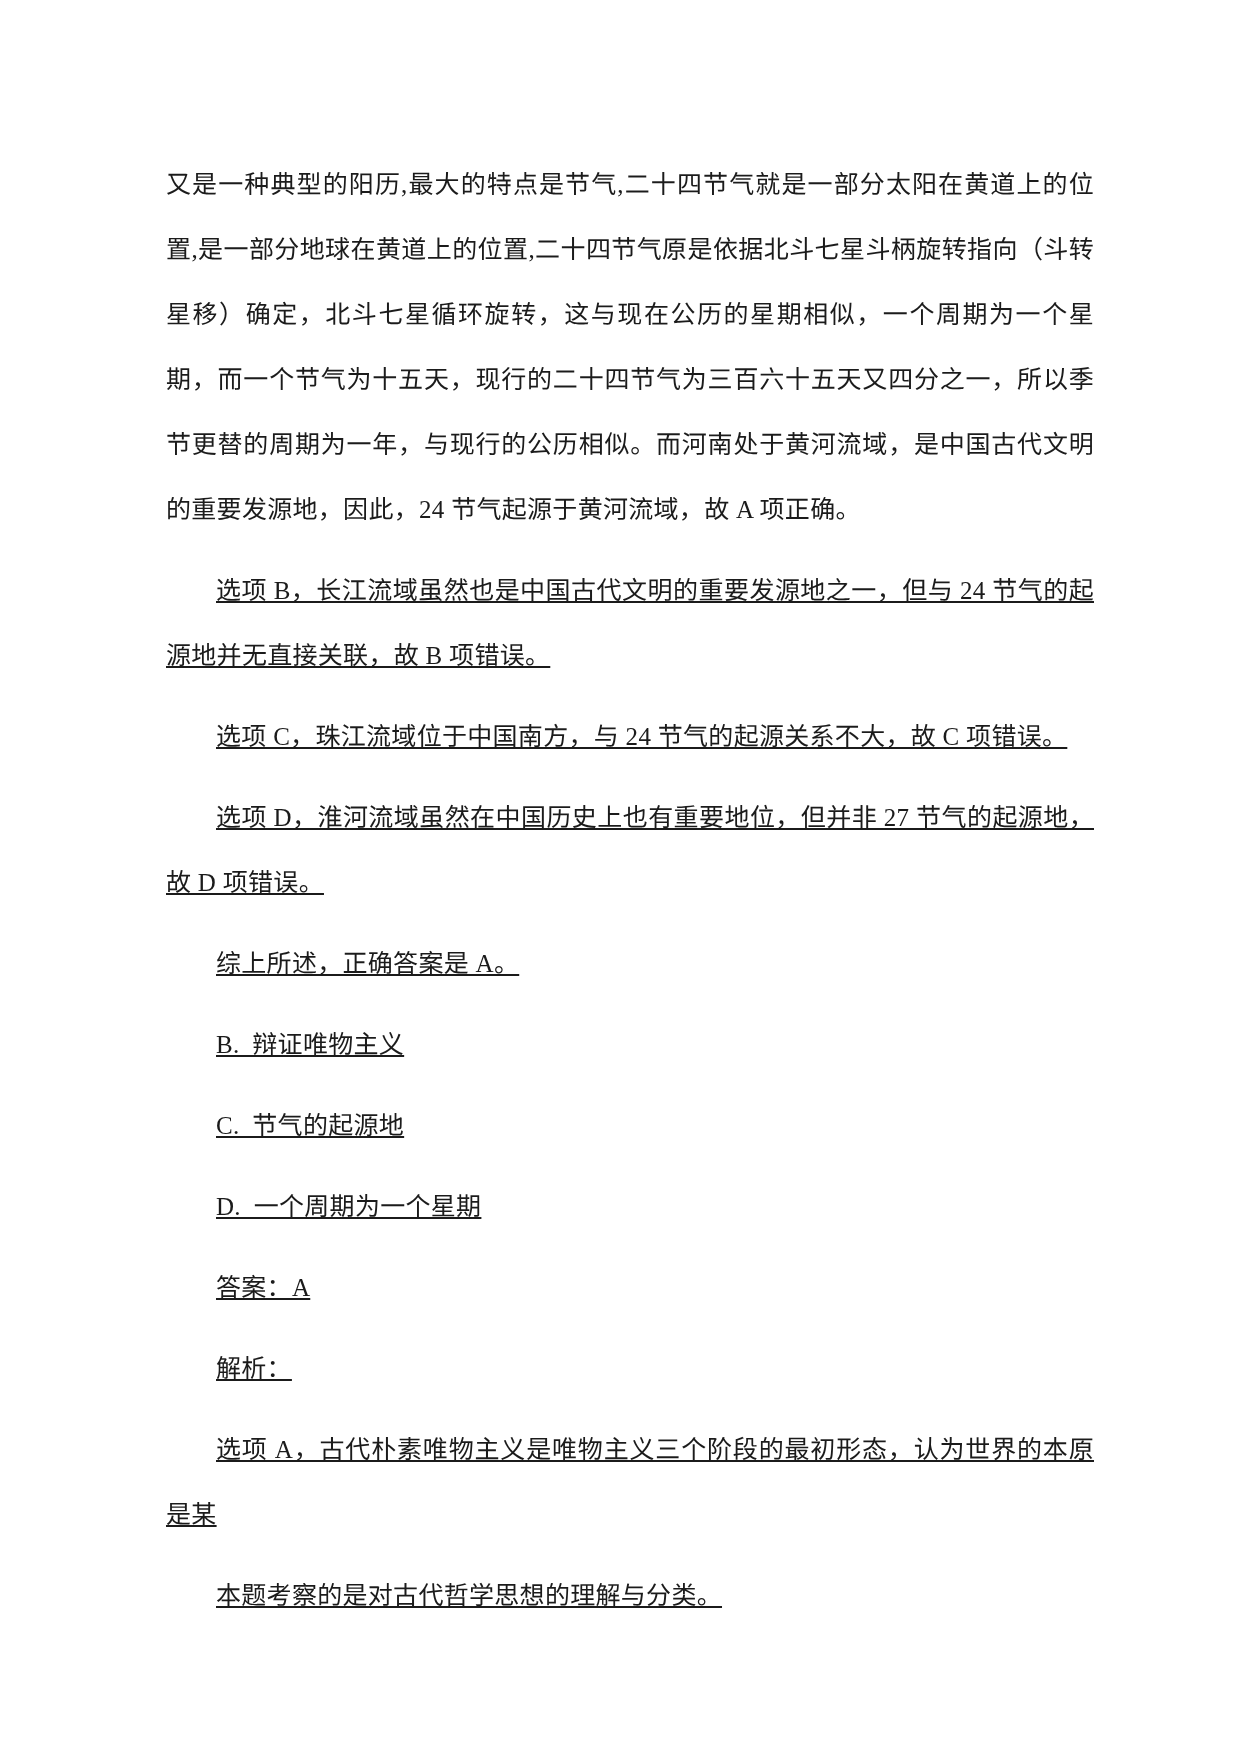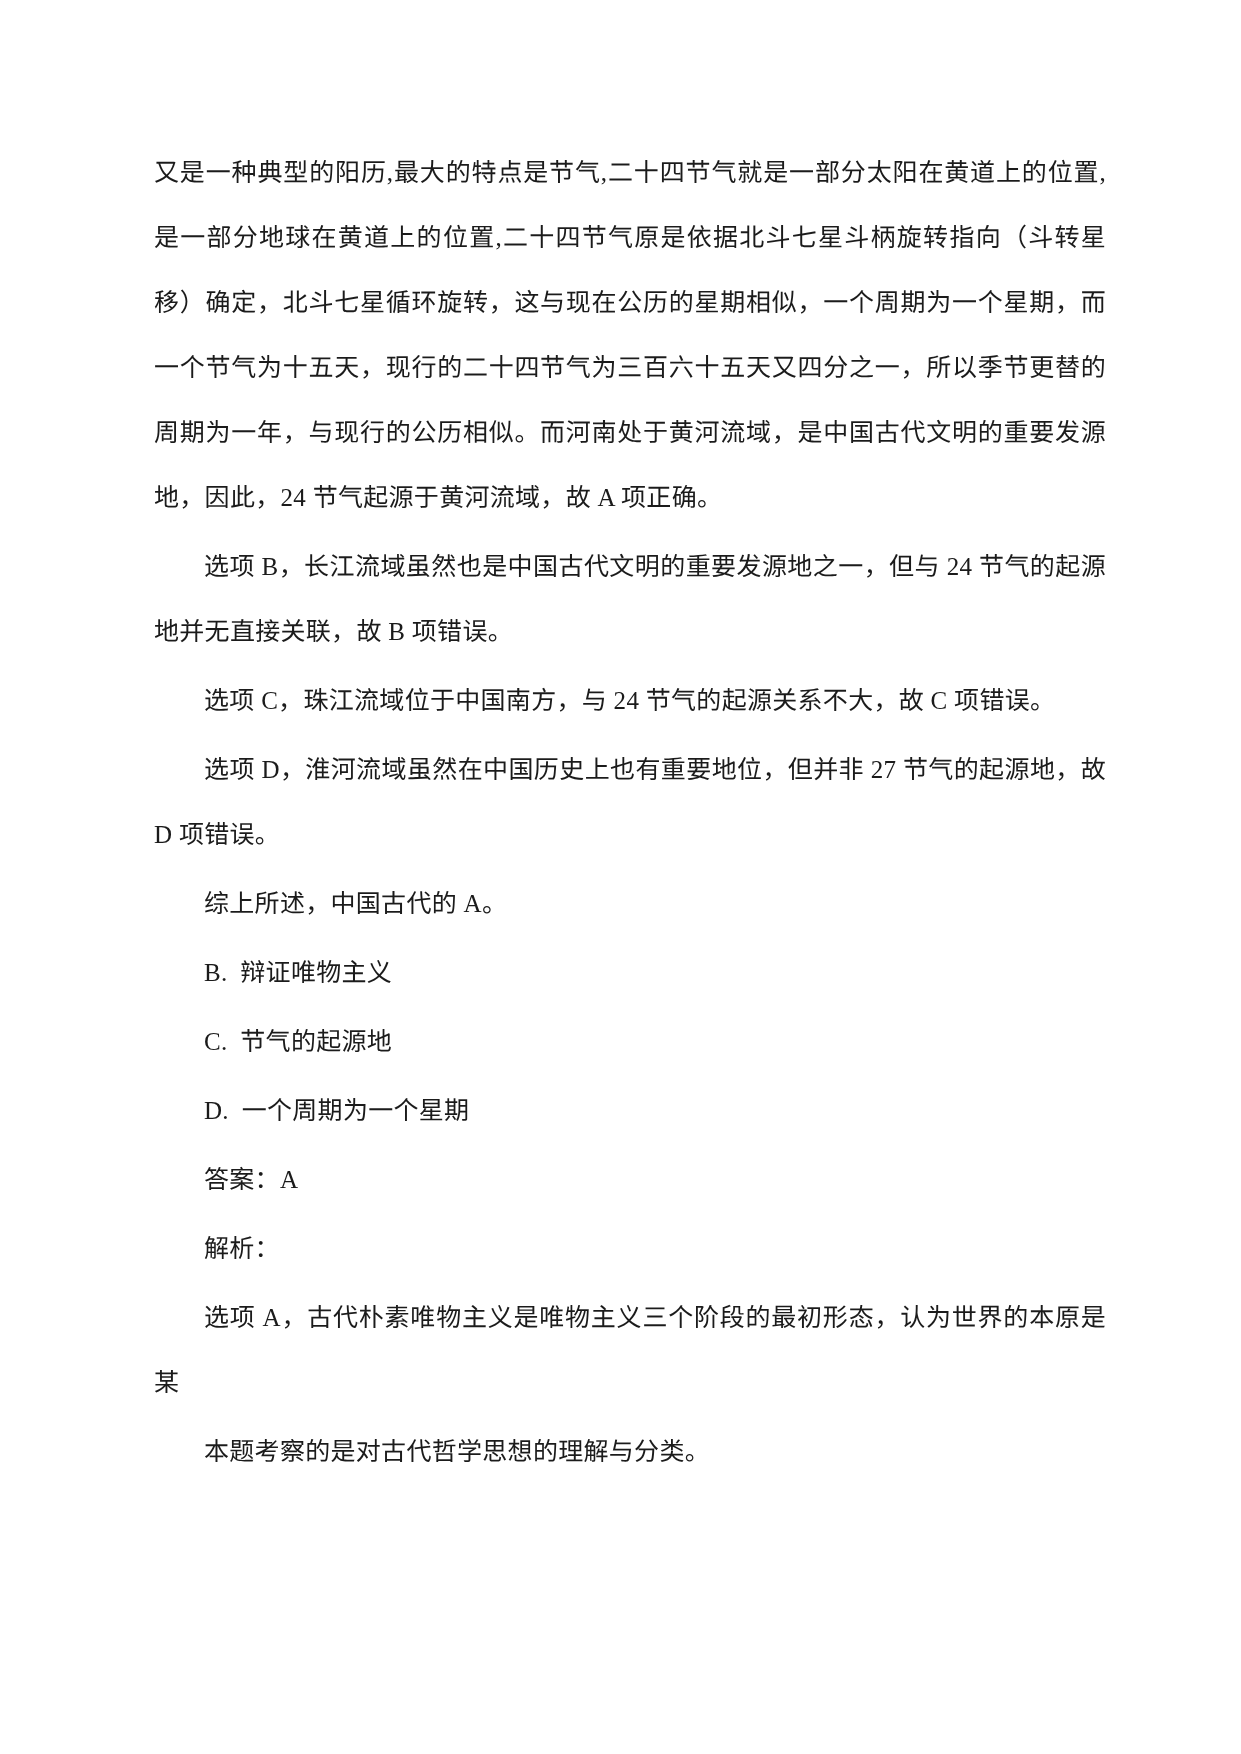--- a/index.html
+++ b/index.html
@@ -21,37 +21,38 @@
     width: 960px;
     font-family: "Liberation Serif", "DejaVu Serif", serif;
     font-size: 25px;
     line-height: 65px;
     color: #1b1b1b;
     text-align: justify;
     text-justify: inter-ideograph;
     letter-spacing: 0.3px;
   }
   .para {
-    margin: 4px;
+    margin: 16px;
     padding: 0;
   }
   .para.indent {
     text-indent: 50px;
+    text-decoration: underline;
   }
 </style>
 </head>
 <body>
 
 <div class="page">
   <div class="doc-body">
       <p class="para">又是一种典型的阳历,最大的特点是节气,二十四节气就是一部分太阳在黄道上的位置,是一部分地球在黄道上的位置,二十四节气原是依据北斗七星斗柄旋转指向（斗转星移）确定，北斗七星循环旋转，这与现在公历的星期相似，一个周期为一个星期，而一个节气为十五天，现行的二十四节气为三百六十五天又四分之一，所以季节更替的周期为一年，与现行的公历相似。而河南处于黄河流域，是中国古代文明的重要发源地，因此，24 节气起源于黄河流域，故 A 项正确。</p>
       <p class="para indent">选项 B，长江流域虽然也是中国古代文明的重要发源地之一，但与 24 节气的起源地并无直接关联，故 B 项错误。</p>
       <p class="para indent">选项 C，珠江流域位于中国南方，与 24 节气的起源关系不大，故 C 项错误。</p>
       <p class="para indent">选项 D，淮河流域虽然在中国历史上也有重要地位，但并非 27 节气的起源地，故 D 项错误。</p>
-      <p class="para indent">综上所述，中国古代的 A。</p>
+      <p class="para indent">综上所述，正确答案是 A。</p>
       <p class="para indent">B. 辩证唯物主义</p>
       <p class="para indent">C. 节气的起源地</p>
       <p class="para indent">D. 一个周期为一个星期</p>
       <p class="para indent">答案：A</p>
       <p class="para indent">解析：</p>
       <p class="para indent">选项 A，古代朴素唯物主义是唯物主义三个阶段的最初形态，认为世界的本原是某</p>
       <p class="para indent">本题考察的是对古代哲学思想的理解与分类。</p>
     </div>
 </div>
 

